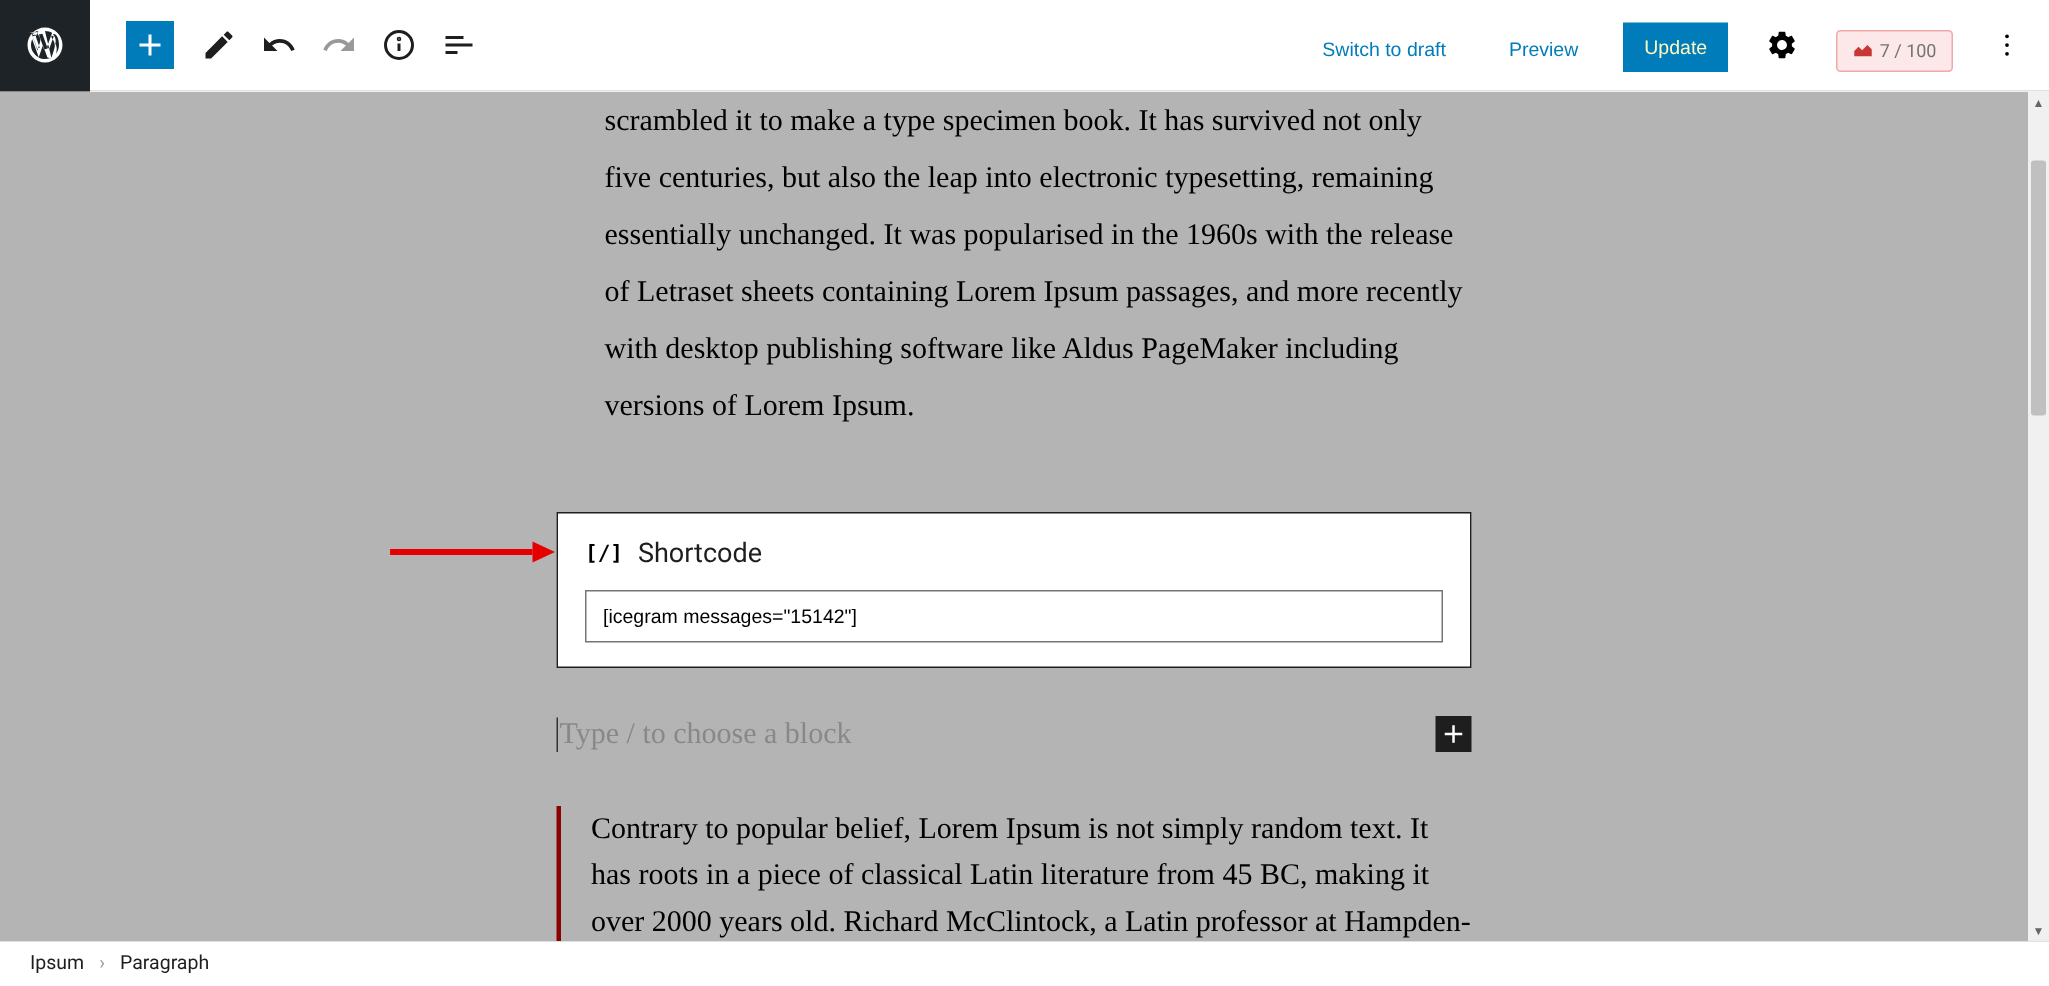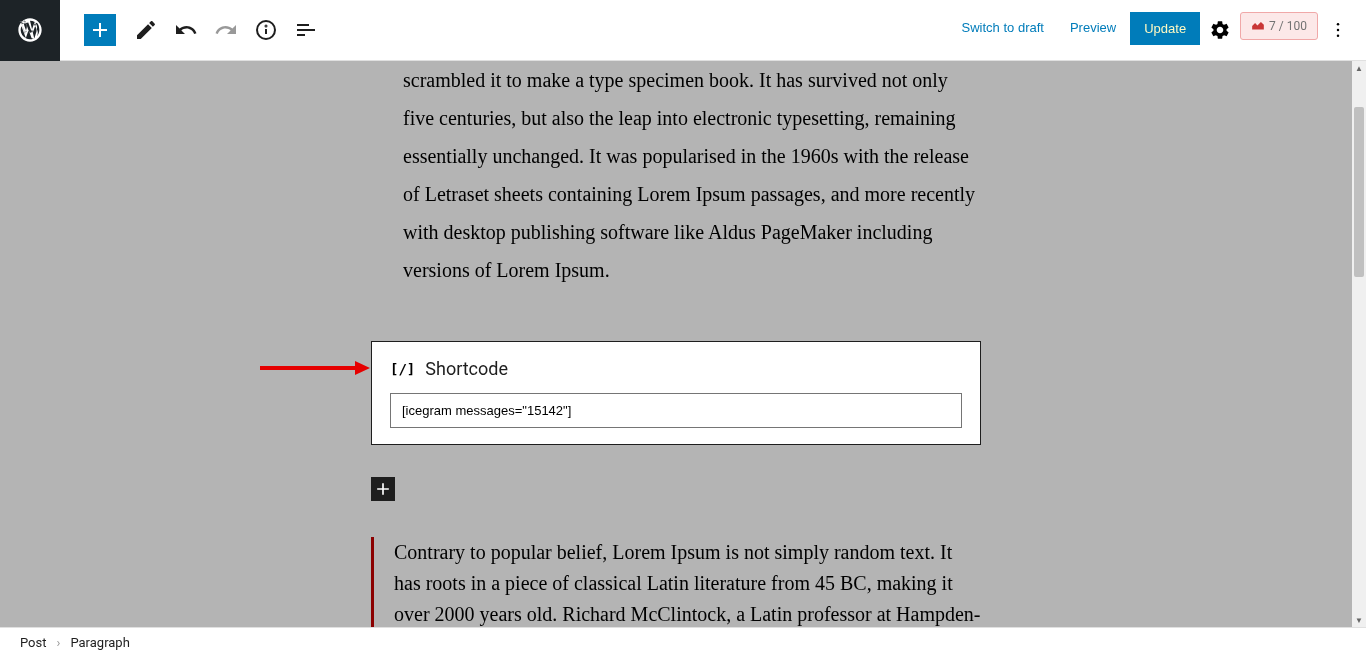--- a/index.html
+++ b/index.html
@@ -8,21 +8,21 @@
     .top-bar { height: 61px; background: #fff; display: flex; align-items: center; border-bottom: 1px solid #e0e0e0; }
     .wp-logo { width: 60px; height: 61px; background: #1d2327; display: flex; align-items: center; justify-content: center; }
     .wp-logo svg { width: 28px; height: 28px; fill: #fff; }
     
     .toolbar-left { display: flex; align-items: center; gap: 4px; padding-left: 24px; }
     .add-btn { width: 32px; height: 32px; background: #007cba; color: #fff; display: flex; align-items: center; justify-content: center; cursor: pointer; }
     .tool-btn { width: 36px; height: 36px; display: flex; align-items: center; justify-content: center; cursor: pointer; color: #1e1e1e; }
     .tool-btn.disabled { color: #999; }
     .tool-btn svg { width: 24px; height: 24px; }
     
-    .toolbar-right { margin-left: auto; display: flex; align-items: flex-start; gap: 2px; padding-right: 10px; }
+    .toolbar-right { margin-left: auto; display: flex; align-items: flex-end; gap: 18px; padding-right: 10px; }
     .link-btn { color: #007cba; font-size: 13px; padding: 8px 12px; cursor: pointer; background: none; border: none; }
     .update-btn { background: #007cba; color: #fef9c3; font-size: 13px; padding: 9px 14px; cursor: pointer; border: none; }
     .settings-btn { width: 36px; height: 36px; display: flex; align-items: center; justify-content: center; cursor: pointer; }
     .score-badge { background: #fce8e8; border: 1px solid #f0a8a8; color: #737373; font-size: 12px; padding: 6px 10px; border-radius: 3px; display: flex; align-items: center; gap: 4px; }
     .more-btn { width: 36px; height: 36px; display: flex; align-items: center; justify-content: center; cursor: pointer; }
     
     .editor-area { position: absolute; top: 61px; left: 0; right: 14px; bottom: 30px; background: #b4b4b4; overflow-y: auto; }
     .content-wrapper { max-width: 610px; margin: 0 auto; padding: 0; }
     
     .paragraph-text { font-family: Georgia, "Times New Roman", serif; font-size: 20px; line-height: 1.9; color: #000; padding: 0 0 8px 0; margin-left: 32px; }
@@ -125,20 +125,21 @@
 
     <div class="shortcode-block">
       <div class="shortcode-header">
         <span class="shortcode-icon">[/]</span>
         <span class="shortcode-label">Shortcode</span>
       </div>
       <input class="shortcode-input" type="text" value="[icegram messages=&quot;15142&quot;]" style="">
     </div>
 
     <div class="empty-block">
+      <span class="empty-placeholder placeholder-cursor">Type / to choose a block</span>
       <div class="add-block-btn">
         <svg viewBox="0 0 24 24" width="20" height="20" fill="currentColor">
             <path d="M11 5v6H5v2h6v6h2v-6h6v-2h-6V5z"></path>
           </svg>
       </div>
     </div>
 
     <p class="quote-block">Contrary to popular belief, Lorem Ipsum is not simply random text. It has roots in a piece of classical Latin literature from 45 BC, making it over 2000 years old. Richard McClintock, a Latin professor at Hampden-Sydney College in Virginia, looked up one of the more</p>
   </div>
 </div>
@@ -148,16 +149,16 @@
   <polygon points="95,3 110,10 95,17" fill="#e60000"></polygon>
 </svg>
 
 <div class="scrollbar">
   <div class="scrollbar-arrow up">▲</div>
   <div class="scrollbar-thumb"></div>
   <div class="scrollbar-arrow down">▼</div>
 </div>
 
 <div class="bottom-bar">
-  <span>Post</span>
+  <span>Ipsum</span>
   <span class="breadcrumb-sep">›</span>
   <span>Paragraph</span>
 </div>
 
 </body></html>

